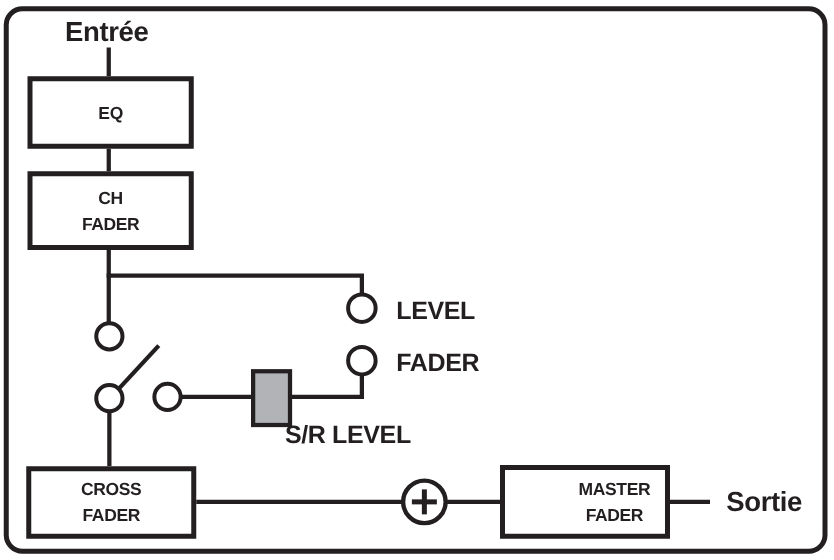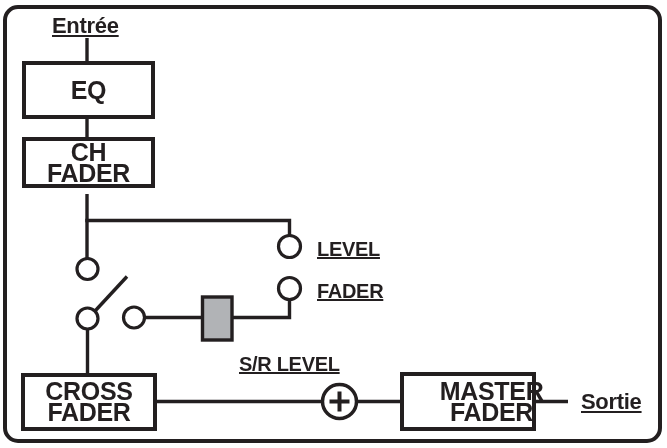--- a/index.html
+++ b/index.html
@@ -35,33 +35,32 @@
   .block {
     position: absolute;
     box-sizing: border-box;
     border: 4px solid var(--ink);
     background: var(--background);
     display: flex;
     flex-direction: column;
     align-items: center;
     justify-content: center;
     font-weight: 700;
-    font-size: 25px;
+    font-size: 14px;
     line-height: 21px;
     letter-spacing: -0.3px;
     text-align: center;
   }
   .lbl {
     position: absolute;
     font-weight: 700;
     font-size: 20px;
     line-height: 20px;
     letter-spacing: -0.3px;
     white-space: nowrap;
-    text-decoration: underline;
   }
   .lbl.big { font-size: 22px; line-height: 22px; }
 </style>
 </head>
 <body>
 
 <div class="stage">
 
   <div class="frame"></div>
 
@@ -103,21 +102,21 @@
 
     <path class="wire" d="M356.5 401.5 H402"></path>
 
     <path class="wire" d="M534 401.5 H568"></path>
   </svg>
 
   <div class="block" style="left:22px; top:61px; width:133px; height:58px;">
     <div>EQ</div>
   </div>
 
-  <div class="block" style="left:22px; top:137px; width:133px; height:51px;">
+  <div class="block" style="left:22px; top:137px; width:133px; height:63px;">
     <div>CH</div>
     <div>FADER</div>
   </div>
 
   <div class="block" style="left:21px; top:373px; width:136px; height:58px;">
     <div>CROSS</div>
     <div>FADER</div>
   </div>
 
   <div class="block" style="left:400px; top:372px; width:136px; height:59px;padding-left:47px;">
@@ -125,17 +124,17 @@
     <div>FADER</div>
   </div>
 
   <div class="lbl big" style="left:52px; top:15px;">Entrée</div>
 
   <div class="lbl" style="left:317px; top:239px;">LEVEL</div>
 
   <div class="lbl" style="left:317px; top:281px;">FADER</div>
 
 
-  <div class="lbl" style="left:239px; top:338px;margin-top:16px;">S/R LEVEL</div>
+  <div class="lbl" style="left:228px; top:338px;">S/R LEVEL</div>
 
   <div class="lbl big" style="left:581px; top:391px;">Sortie</div>
 
 </div>
 
 </body></html>

